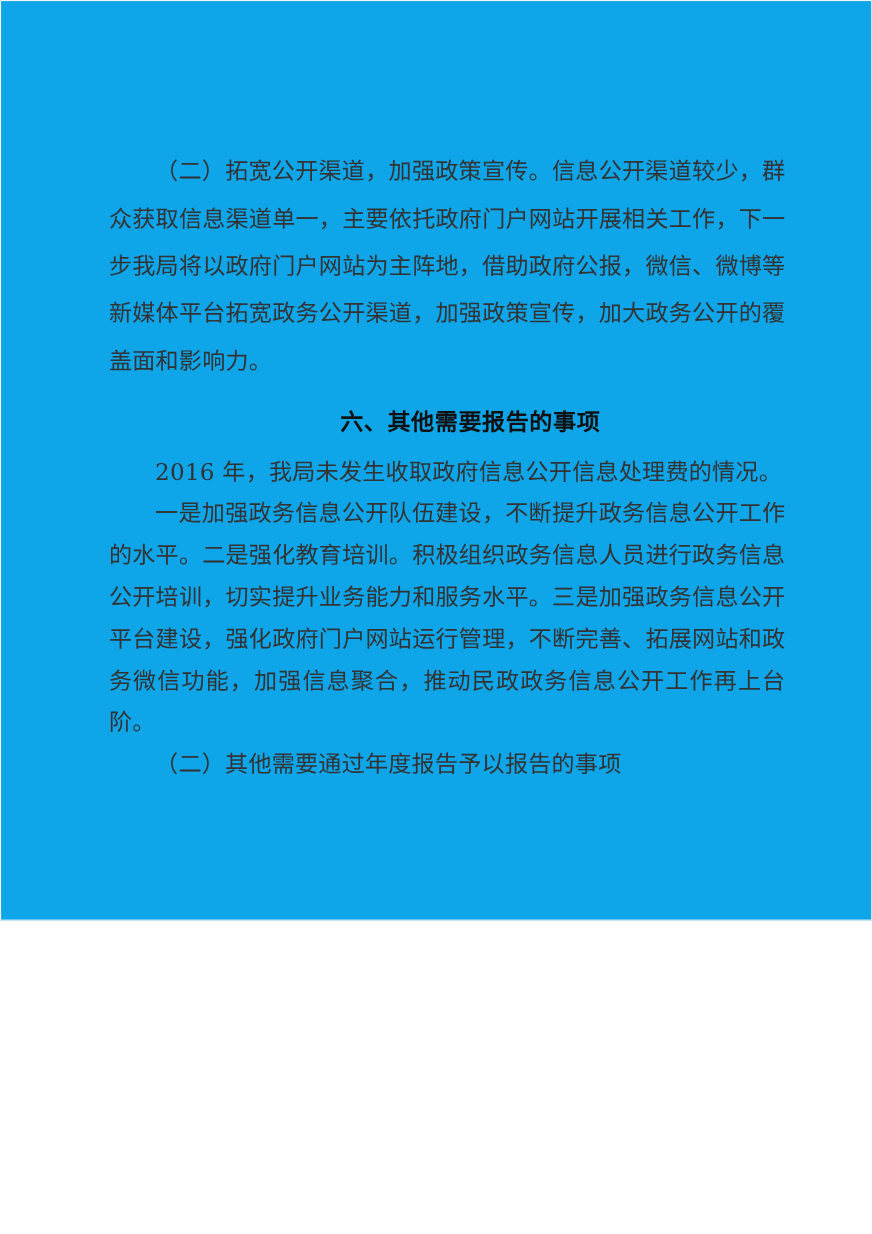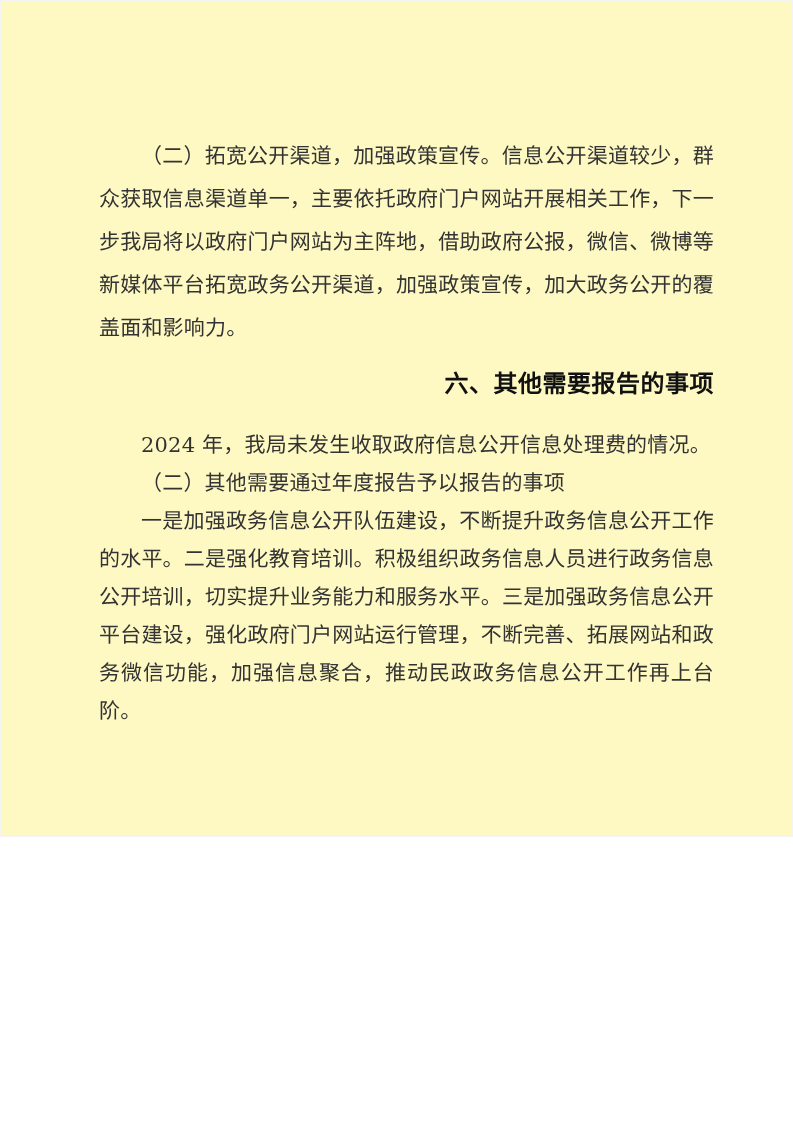--- a/index.html
+++ b/index.html
@@ -9,21 +9,21 @@
   }
   body {
     width: 793px;
     height: 1122px;
     overflow: hidden;
   }
   .page {
     box-sizing: border-box;
     width: 793px;
     height: 837px;
-    background: #fef9c3;
+    background: #0ea5e9;
     border: 1px solid #f4f4f4;
     padding: 134px 78px 0 98px;
     font-family: "DejaVu Serif", "Liberation Serif", serif;
     color: #333333;
   }
   .para {
     margin: 0;
     font-size: 21px;
     letter-spacing: 0.2px;
     text-align: justify;
@@ -31,38 +31,38 @@
     font-weight: normal;
     color: #333333;
   }
   .para-loose {
     line-height: 43px;
   }
   .para-mid {
     line-height: 38px;
   }
   .heading {
-    margin: 14px 0 22px 0;
+    margin: 14px 0 6px 0;
     font-family: "DejaVu Sans", "Liberation Sans", sans-serif;
     font-weight: 700;
-    font-size: 24px;
+    font-size: 21px;
     line-height: 40px;
     text-indent: 2em;
-    text-align: right;
+    text-align: center;
     color: #111111;
     letter-spacing: 0.5px;
   }
 </style>
 </head>
 <body>
 
 <div class="page">
   <p class="para para-loose">（二）拓宽公开渠道，加强政策宣传。信息公开渠道较少，群众获取信息渠道单一，主要依托政府门户网站开展相关工作，下一步我局将以政府门户网站为主阵地，借助政府公报，微信、微博等新媒体平台拓宽政务公开渠道，加强政策宣传，加大政务公开的覆盖面和影响力。</p>
 
   <h2 class="heading">六、其他需要报告的事项</h2>
 
 
-  <p class="para para-mid">2024 年，我局未发生收取政府信息公开信息处理费的情况。</p>
+  <p class="para para-mid">2016 年，我局未发生收取政府信息公开信息处理费的情况。</p>
+
+  <p class="para para-mid">一是加强政务信息公开队伍建设，不断提升政务信息公开工作的水平。二是强化教育培训。积极组织政务信息人员进行政务信息公开培训，切实提升业务能力和服务水平。三是加强政务信息公开平台建设，强化政府门户网站运行管理，不断完善、拓展网站和政务微信功能，加强信息聚合，推动民政政务信息公开工作再上台阶。</p>
 
   <p class="para para-mid">（二）其他需要通过年度报告予以报告的事项</p>
-
-  <p class="para para-mid">一是加强政务信息公开队伍建设，不断提升政务信息公开工作的水平。二是强化教育培训。积极组织政务信息人员进行政务信息公开培训，切实提升业务能力和服务水平。三是加强政务信息公开平台建设，强化政府门户网站运行管理，不断完善、拓展网站和政务微信功能，加强信息聚合，推动民政政务信息公开工作再上台阶。</p>
 </div>
 
 </body></html>

